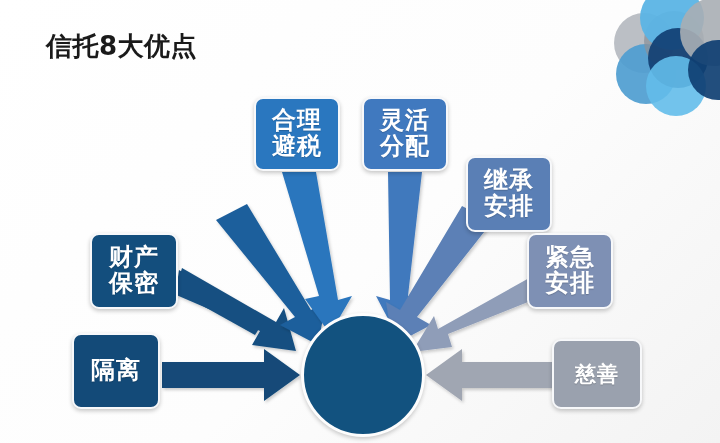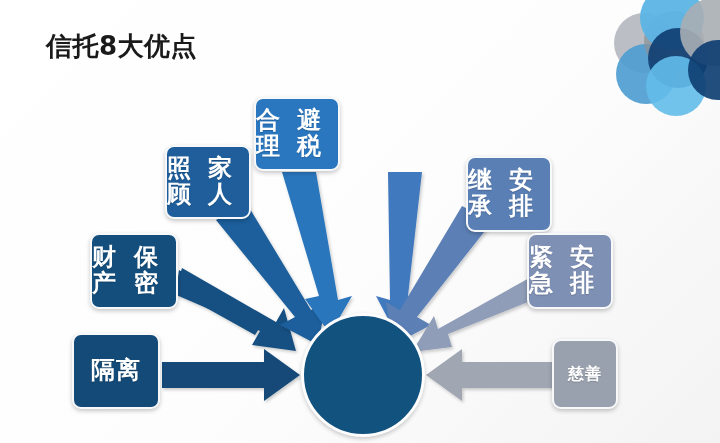--- a/index.html
+++ b/index.html
@@ -59,24 +59,24 @@
   
   .node {
     position: absolute;
     z-index: 8;
     border-radius: 9px;
     border: 2px solid #f7f8fa;
     box-shadow: 0 2px 4px rgba(0,0,0,0.22);
     color: #ffffff;
     font-weight: bold;
     display: flex;
-    flex-direction: row;
+    flex-direction: column;
     align-items: center;
     justify-content: center;
-    text-align: left;
+    text-align: right;
     line-height: 1.08;
     font-size: 24px;
     letter-spacing: 1px;
     text-shadow: 0 1px 1px rgba(0,0,0,0.18);
   }
   .node span { display: block; }
 </style>
 </head>
 <body>
 
@@ -142,38 +142,38 @@
 
   <div class="node" id="n0" style="left: 72px; top: 333px; width: 88px; height: 76px; background: rgb(19, 74, 120);">
     <span>隔离</span>
   </div>
 
   <div class="node" id="n1" style="left: 90px; top: 233px; width: 88px; height: 76px; background: rgb(19, 78, 125);">
     <span>财产</span>
     <span>保密</span>
   </div>
 
-  <div class="node" id="n2" style="left: 165px; top: 145px; width: 86px; height: 74px; background: rgb(31, 94, 155);">
-    <span>照顾</span>
-    <span>家人</span>
-  </div>
 
   <div class="node" id="n3" style="left: 254px; top: 97px; width: 86px; height: 74px; background: rgb(42, 119, 191);">
     <span>合理</span>
     <span>避税</span>
   </div>
 
+  <div class="node" id="n4" style="left: 362px; top: 97px; width: 86px; height: 74px; background: rgb(64, 121, 191);">
+    <span>灵活</span>
+    <span>分配</span>
+  </div>
 
   <div class="node" id="n5" style="left: 466px; top: 156px; width: 86px; height: 76px; background: rgb(90, 127, 181);">
     <span>继承</span>
     <span>安排</span>
   </div>
 
   <div class="node" id="n6" style="left: 527px; top: 233px; width: 86px; height: 76px; background: rgb(126, 144, 180);">
     <span>紧急</span>
     <span>安排</span>
   </div>
 
-  <div class="node" id="n7" style="left: 552px; top: 339px; width: 66px; height: 70px; background: rgb(154, 161, 174); font-size: 16px;">
+  <div class="node" id="n7" style="left: 552px; top: 339px; width: 90px; height: 70px; background: rgb(154, 161, 174); font-size: 21px;">
     <span>慈善</span>
   </div>
 
 </div>
 
 </body></html>

